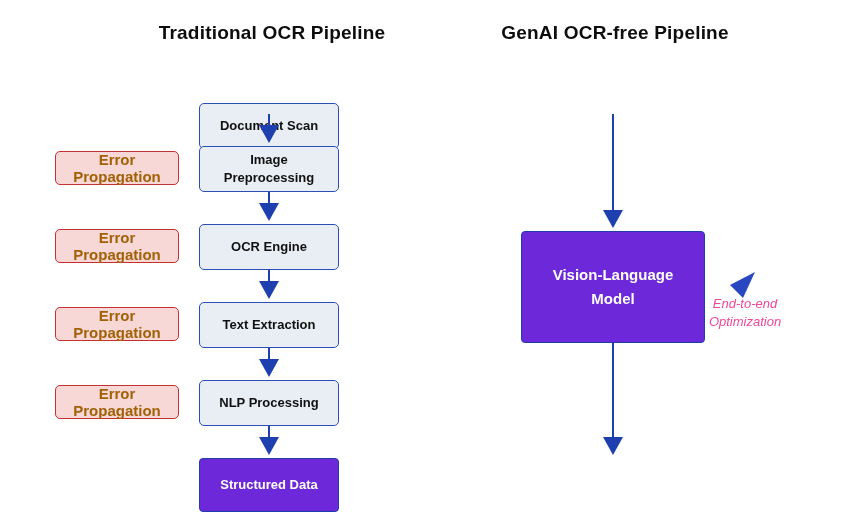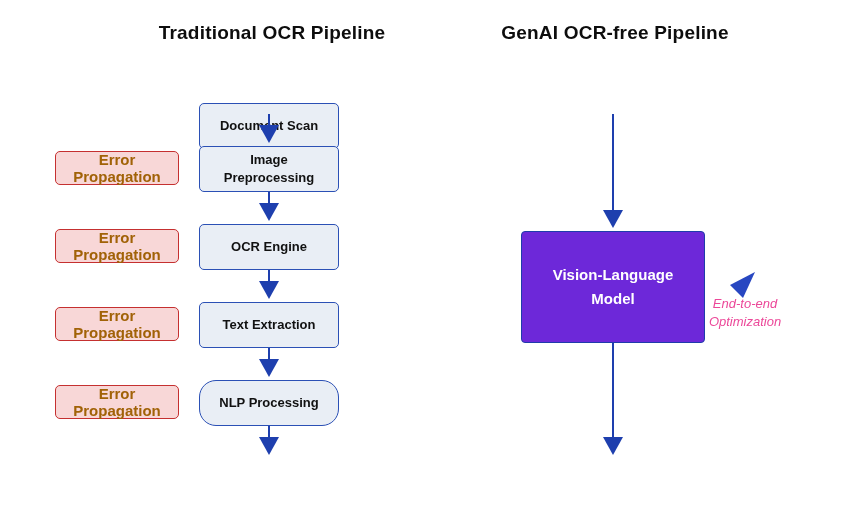--- a/index.html
+++ b/index.html
@@ -41,21 +41,22 @@
 
 <div class="canvas">
 
   <div class="ptitle" style="left:112px;">Traditional OCR Pipeline</div>
   <div class="ptitle" style="left:455px;">GenAI OCR-free Pipeline</div>
 
   <div class="node col-l" style="top:68px;  height:46px;margin-top:35px;">Document Scan</div>
   <div class="node col-l" style="top:146px; height:46px;">Image Preprocessing</div>
   <div class="node col-l" style="top:224px; height:46px;">OCR Engine</div>
   <div class="node col-l" style="top:302px; height:46px;">Text Extraction</div>
-  <div class="node col-l" style="top:380px; height:46px;border-radius:17px;">NLP Processing</div>
+  <div class="node col-l" style="top:380px; height:46px;">NLP Processing</div>
+  <div class="node col-l solid" style="top:458px; height:54px;">Structured Data</div>
 
   <div class="err" style="top:151px;">Error Propagation</div>
   <div class="err" style="top:229px;">Error Propagation</div>
   <div class="err" style="top:307px;">Error Propagation</div>
   <div class="err" style="top:385px;">Error Propagation</div>
 
   <div class="node solid vlm" style="left:521px; top:231px; width:184px; height:112px; padding:2px 24px;">Vision-Language Model</div>
 
   <div class="annot-text">
     <span>End-to-end</span><br>

